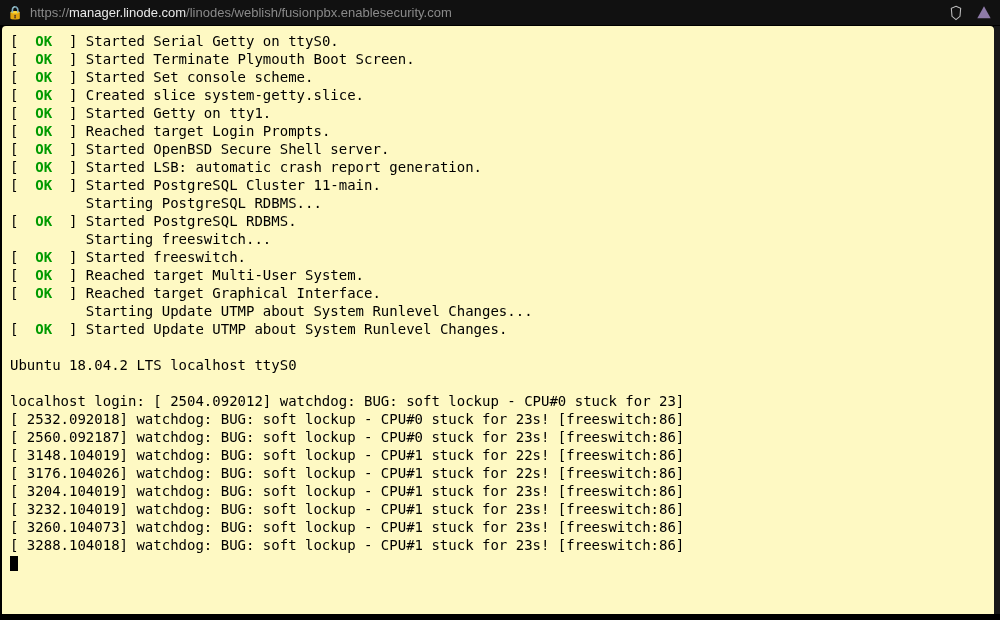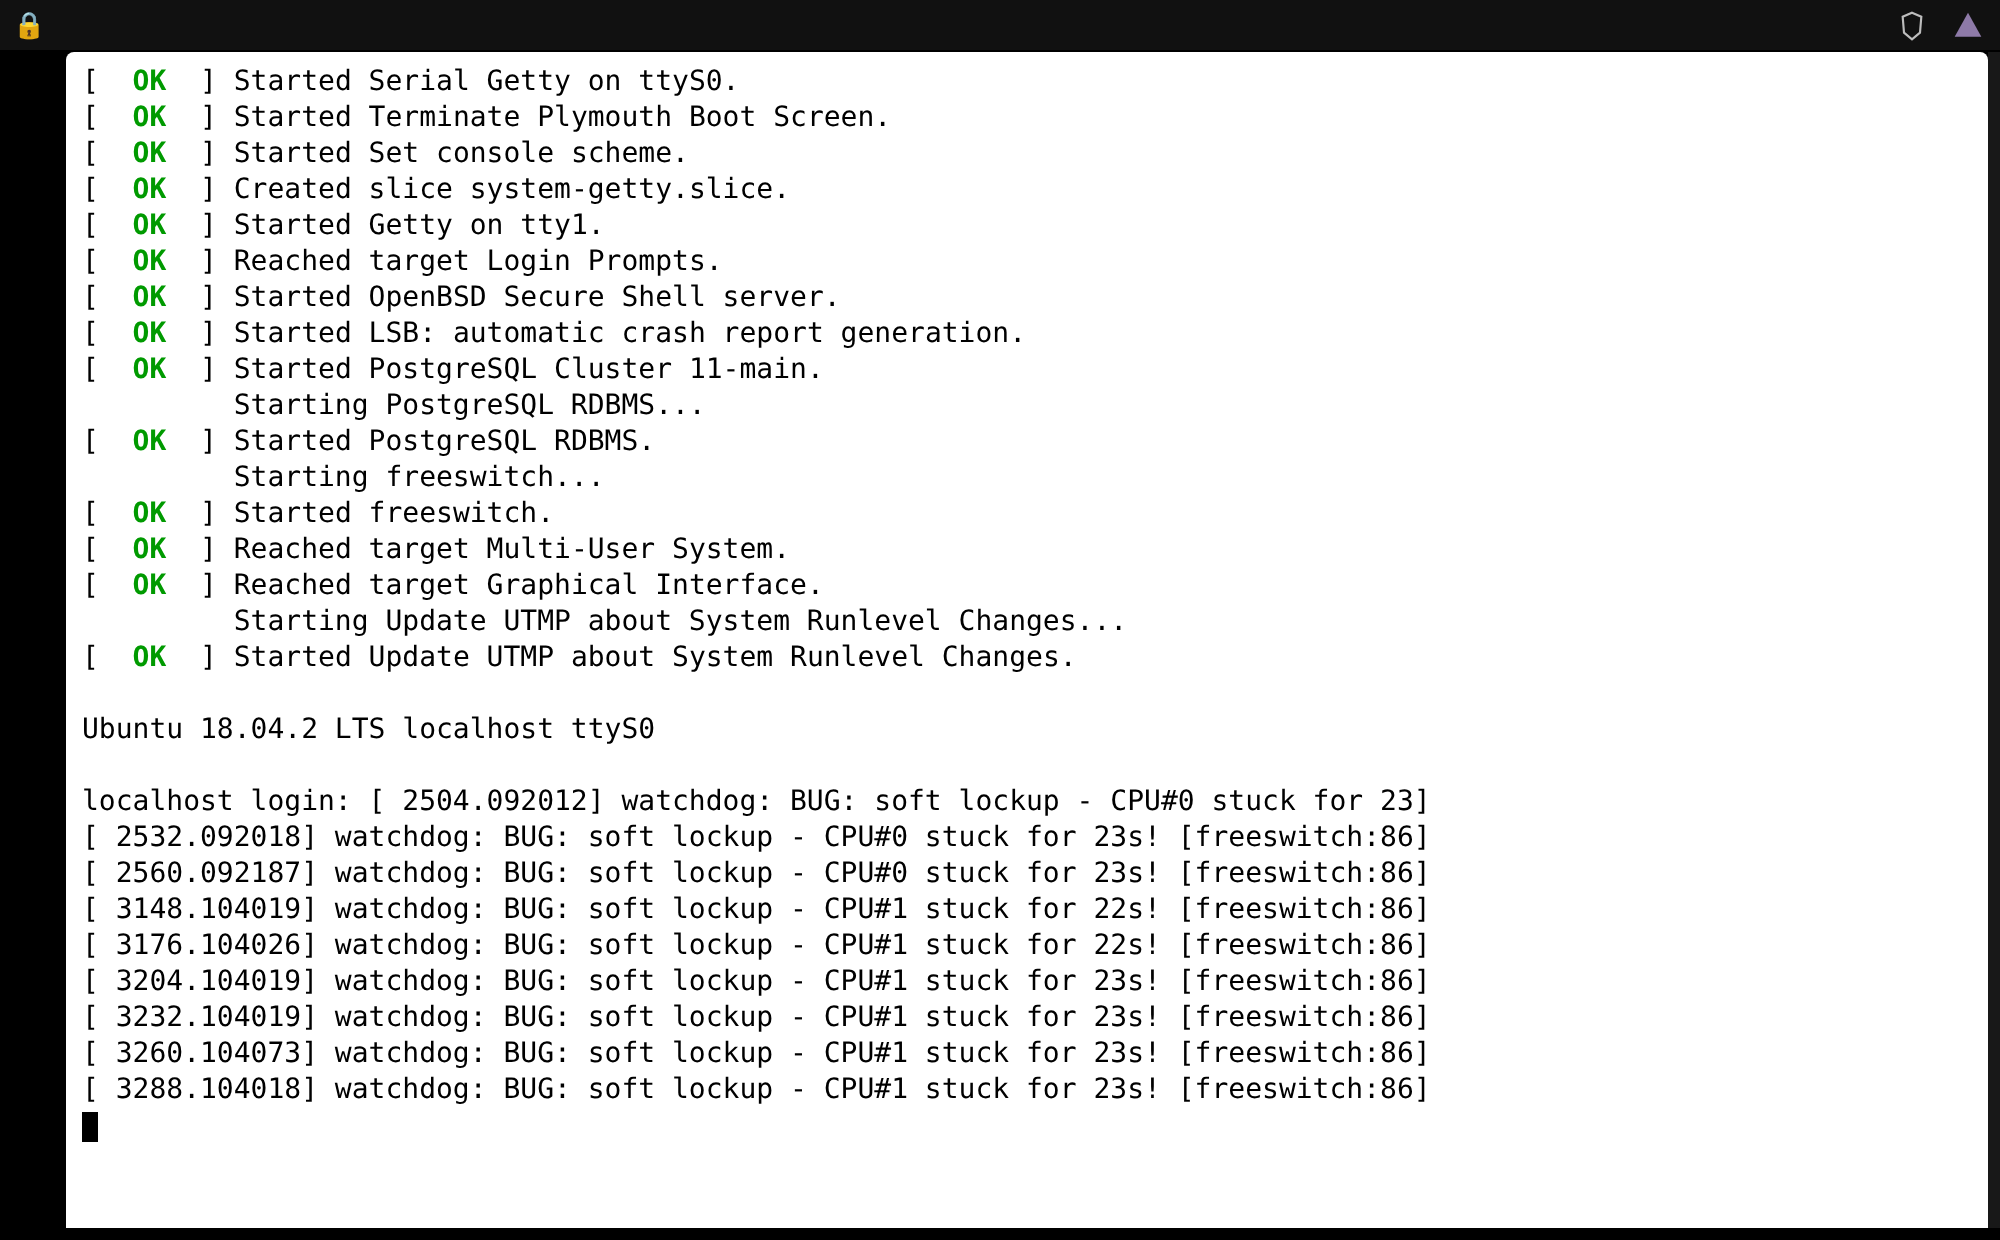--- a/index.html
+++ b/index.html
@@ -27,25 +27,24 @@
     .addr-bar .url .rest { color: #8a8a8a; }
     .addr-bar .spacer { flex: 1; }
     .addr-bar .ext-icon {
       width: 20px; height: 20px; margin-left: 8px;
       display: inline-flex; align-items: center; justify-content: center;
       color: #bdbdbd; font-size: 14px;
     }
     .console-wrap {
       position: absolute;
       top: 26px; left: 2px; right: 6px; bottom: 6px;
-      background: #ffffff;
+      background: #fef9c3;
       border-top-left-radius: 4px;
       border-top-right-radius: 4px;
       overflow: hidden;
-      margin-left: 31px;
     }
     .console {
       padding: 6px 8px;
       color: #000;
       line-height: 18px;
       white-space: pre;
       letter-spacing: 0;
     }
     .ok { color: #009a00; font-weight: bold; }
     .cursor {
@@ -58,20 +57,23 @@
       position: absolute;
       top: 26px; right: 0; width: 6px; bottom: 6px;
       background: #181818;
     }
   </style>
 </head>
 <body>
 
 <div class="addr-bar">
   <span class="lock">🔒</span>
+  <span class="url">
+    <span class="rest">https://</span><span class="host">manager.linode.com</span><span class="rest">/linodes/weblish/fusionpbx.enablesecurity.com</span>
+  </span>
   <span class="spacer"></span>
   <span class="ext-icon">
     <svg width="16" height="16" viewBox="0 0 24 24" fill="none" stroke="#bdbdbd" stroke-width="1.6">
       <path d="M12 2 L19 5 L18 17 L12 22 L6 17 L5 5 Z"></path>
     </svg>
   </span>
   <span class="ext-icon">
     <svg width="16" height="16" viewBox="0 0 24 24" fill="#8e7aa8">
       <path d="M12 2 L22 20 L2 20 Z"></path>
     </svg>

